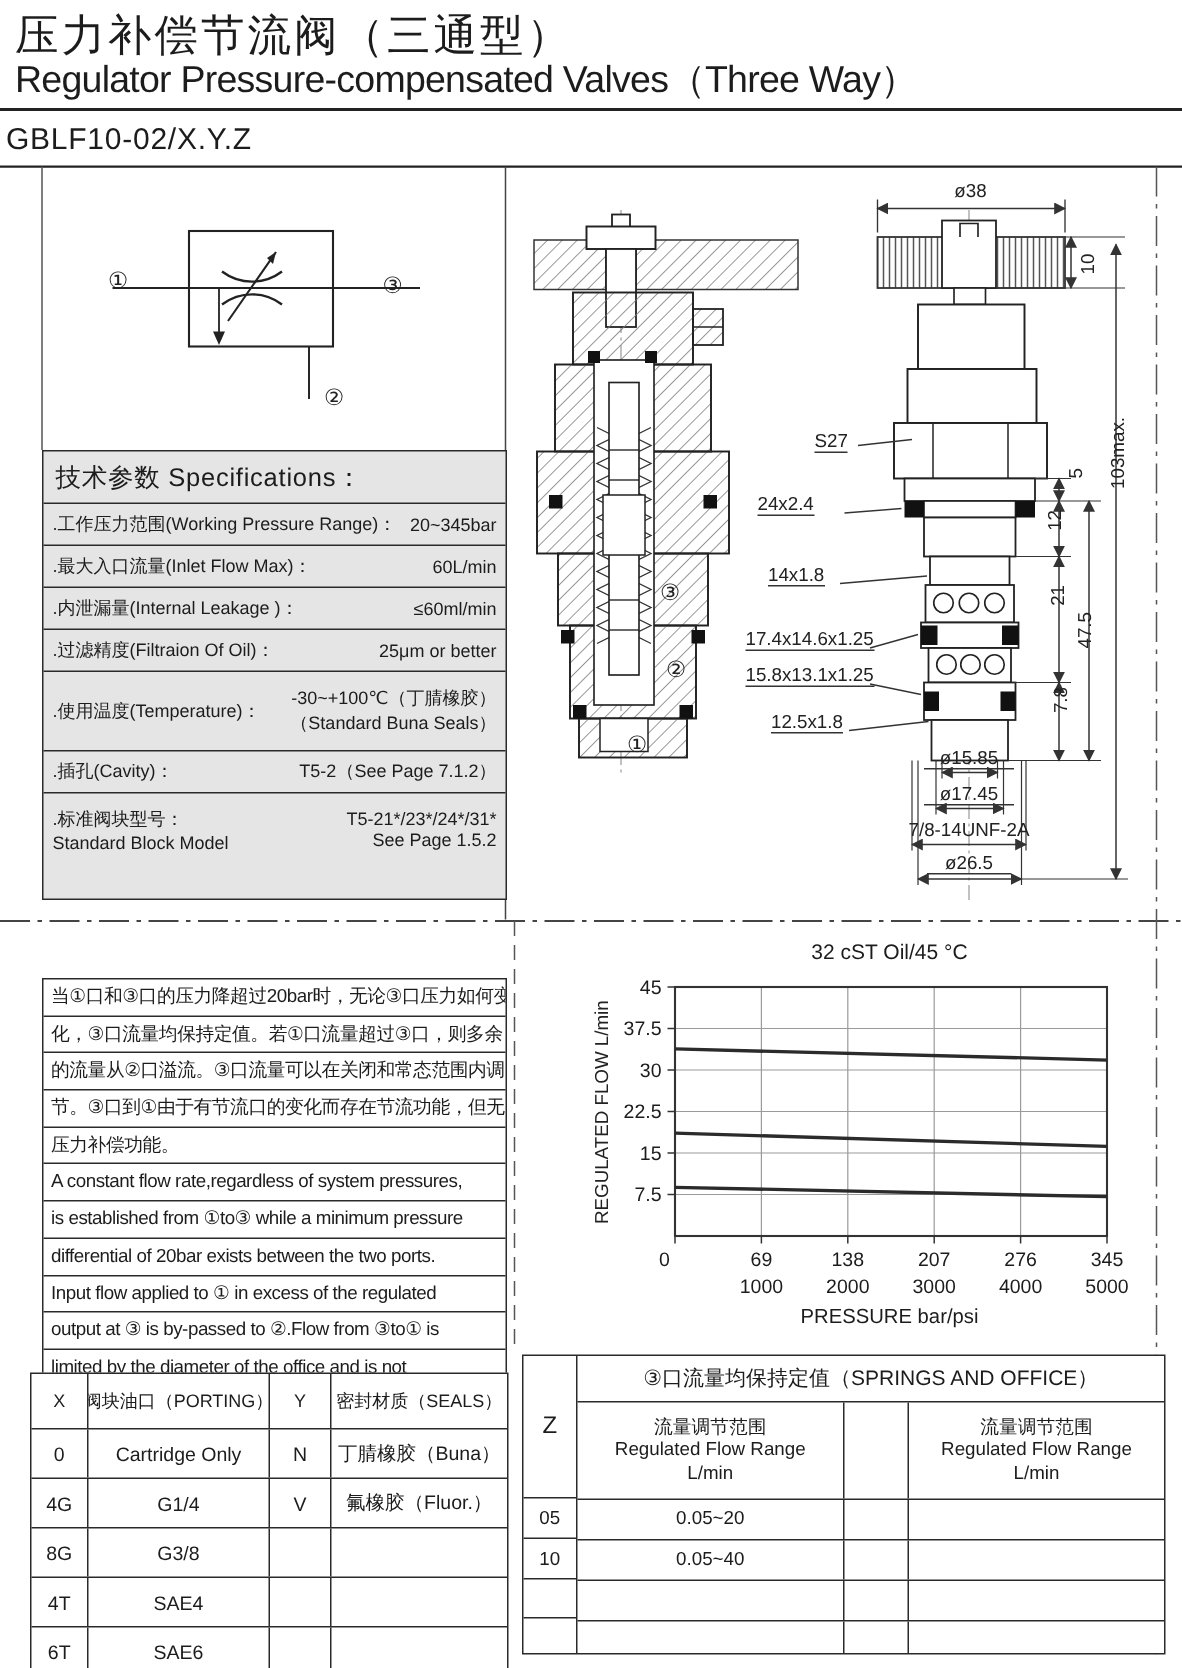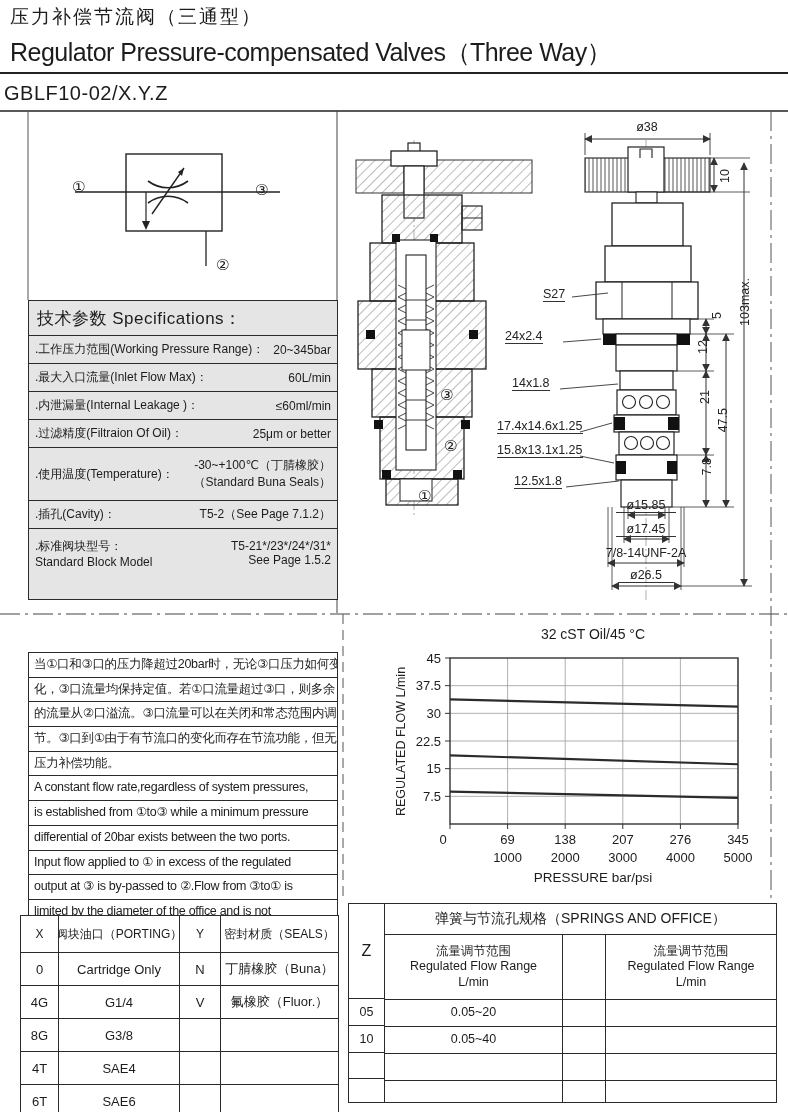--- a/index.html
+++ b/index.html
@@ -1,21 +1,21 @@
 <!DOCTYPE html>
 <html><head>
 <meta charset="utf-8">
 <style>
   html,body{margin:0;padding:0;background:#e8e8e8}
   #page{position:relative;width:788px;height:1112px;background:#ffffff;overflow:hidden;
         font-family:"Liberation Sans","DejaVu Sans",sans-serif;color:#1c1c1c}
   .abs{position:absolute}
   svg.abs{overflow:visible}
   .c{text-align:center}
-  .title-zh{font-size:19px;letter-spacing:2px}
+  .title-zh{font-size:29px;letter-spacing:2px}
   .title-en{font-size:25px;letter-spacing:-0.5px;white-space:nowrap}
   .model{font-size:20px;letter-spacing:0.5px}
   .dim{font-size:12.5px;color:#222;white-space:nowrap}
   .ul{border-bottom:1.2px solid #333}
   .vtext{writing-mode:vertical-rl;transform:rotate(180deg);font-size:12.5px;color:#222;white-space:nowrap;text-align:center}
   .port{font-size:15px;color:#222}
   
   .spec{border:1.5px solid #2a2a2a;display:flex;flex-direction:column;font-size:12px;background:#e5e5e5}
   .spec .hd{height:34px;flex:none;font-size:17px;border-bottom:1.4px solid #2a2a2a;display:flex;align-items:center;padding-left:8px;letter-spacing:0.5px}
   .spec .r{display:flex;justify-content:space-between;align-items:center;border-bottom:1px solid #2a2a2a;padding:0 6px;flex:none}
@@ -383,21 +383,21 @@
 
   <div class="abs st" style="left:348px;top:903px;width:427px;height:198px">
     <div class="zc">
       <div class="cell" style="height:94px;font-size:16px">Z</div>
       <div class="cell" style="height:26px">05</div>
       <div class="cell" style="height:26px">10</div>
       <div class="cell" style="height:25px"></div>
       <div class="cell" style="flex:1"></div>
     </div>
     <div class="rt">
-      <div class="h1">弹簧与节流孔规格（SPRINGS AND OFFICE）</div>
+      <div class="h1">③口流量均保持定值（SPRINGS AND OFFICE）</div>
       <div class="sub">
         <div class="cA">
           <span>流量调节范围</span>
           <span>Regulated Flow Range</span>
           <span>L/min</span>
         </div>
         <div class="cB"></div>
         <div class="cC">
           <span>流量调节范围</span>
           <span>Regulated Flow Range</span>

